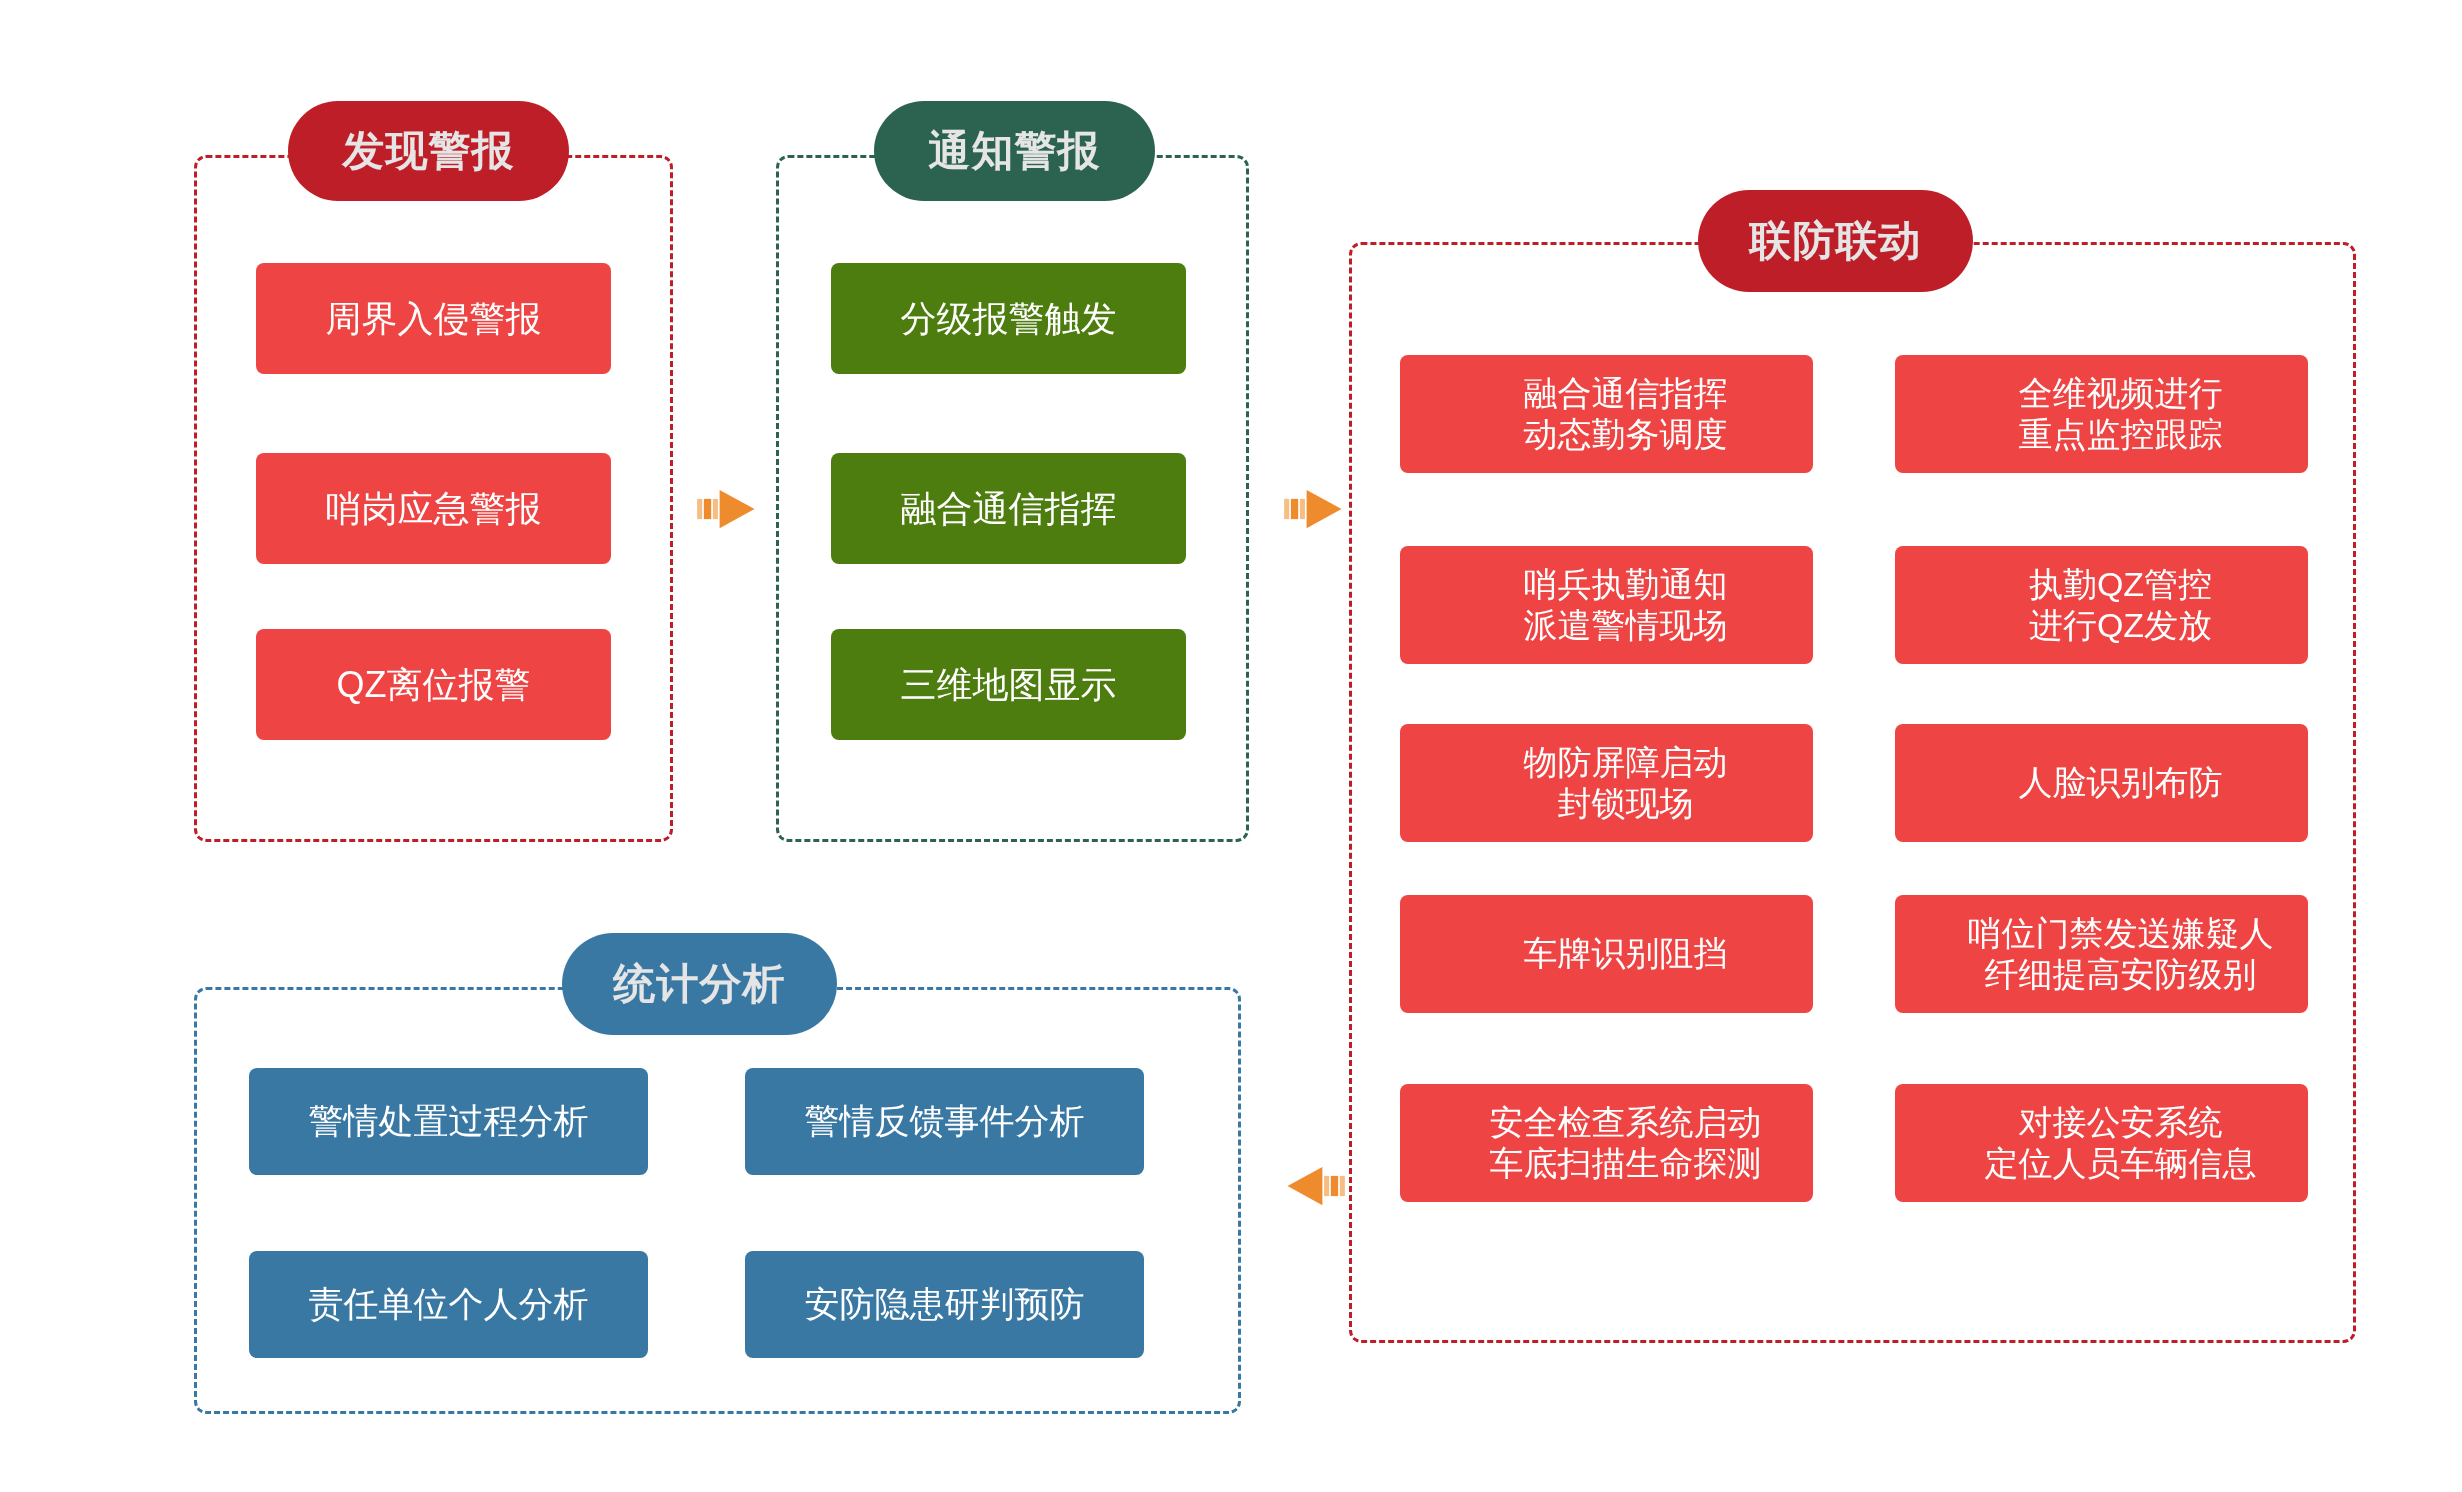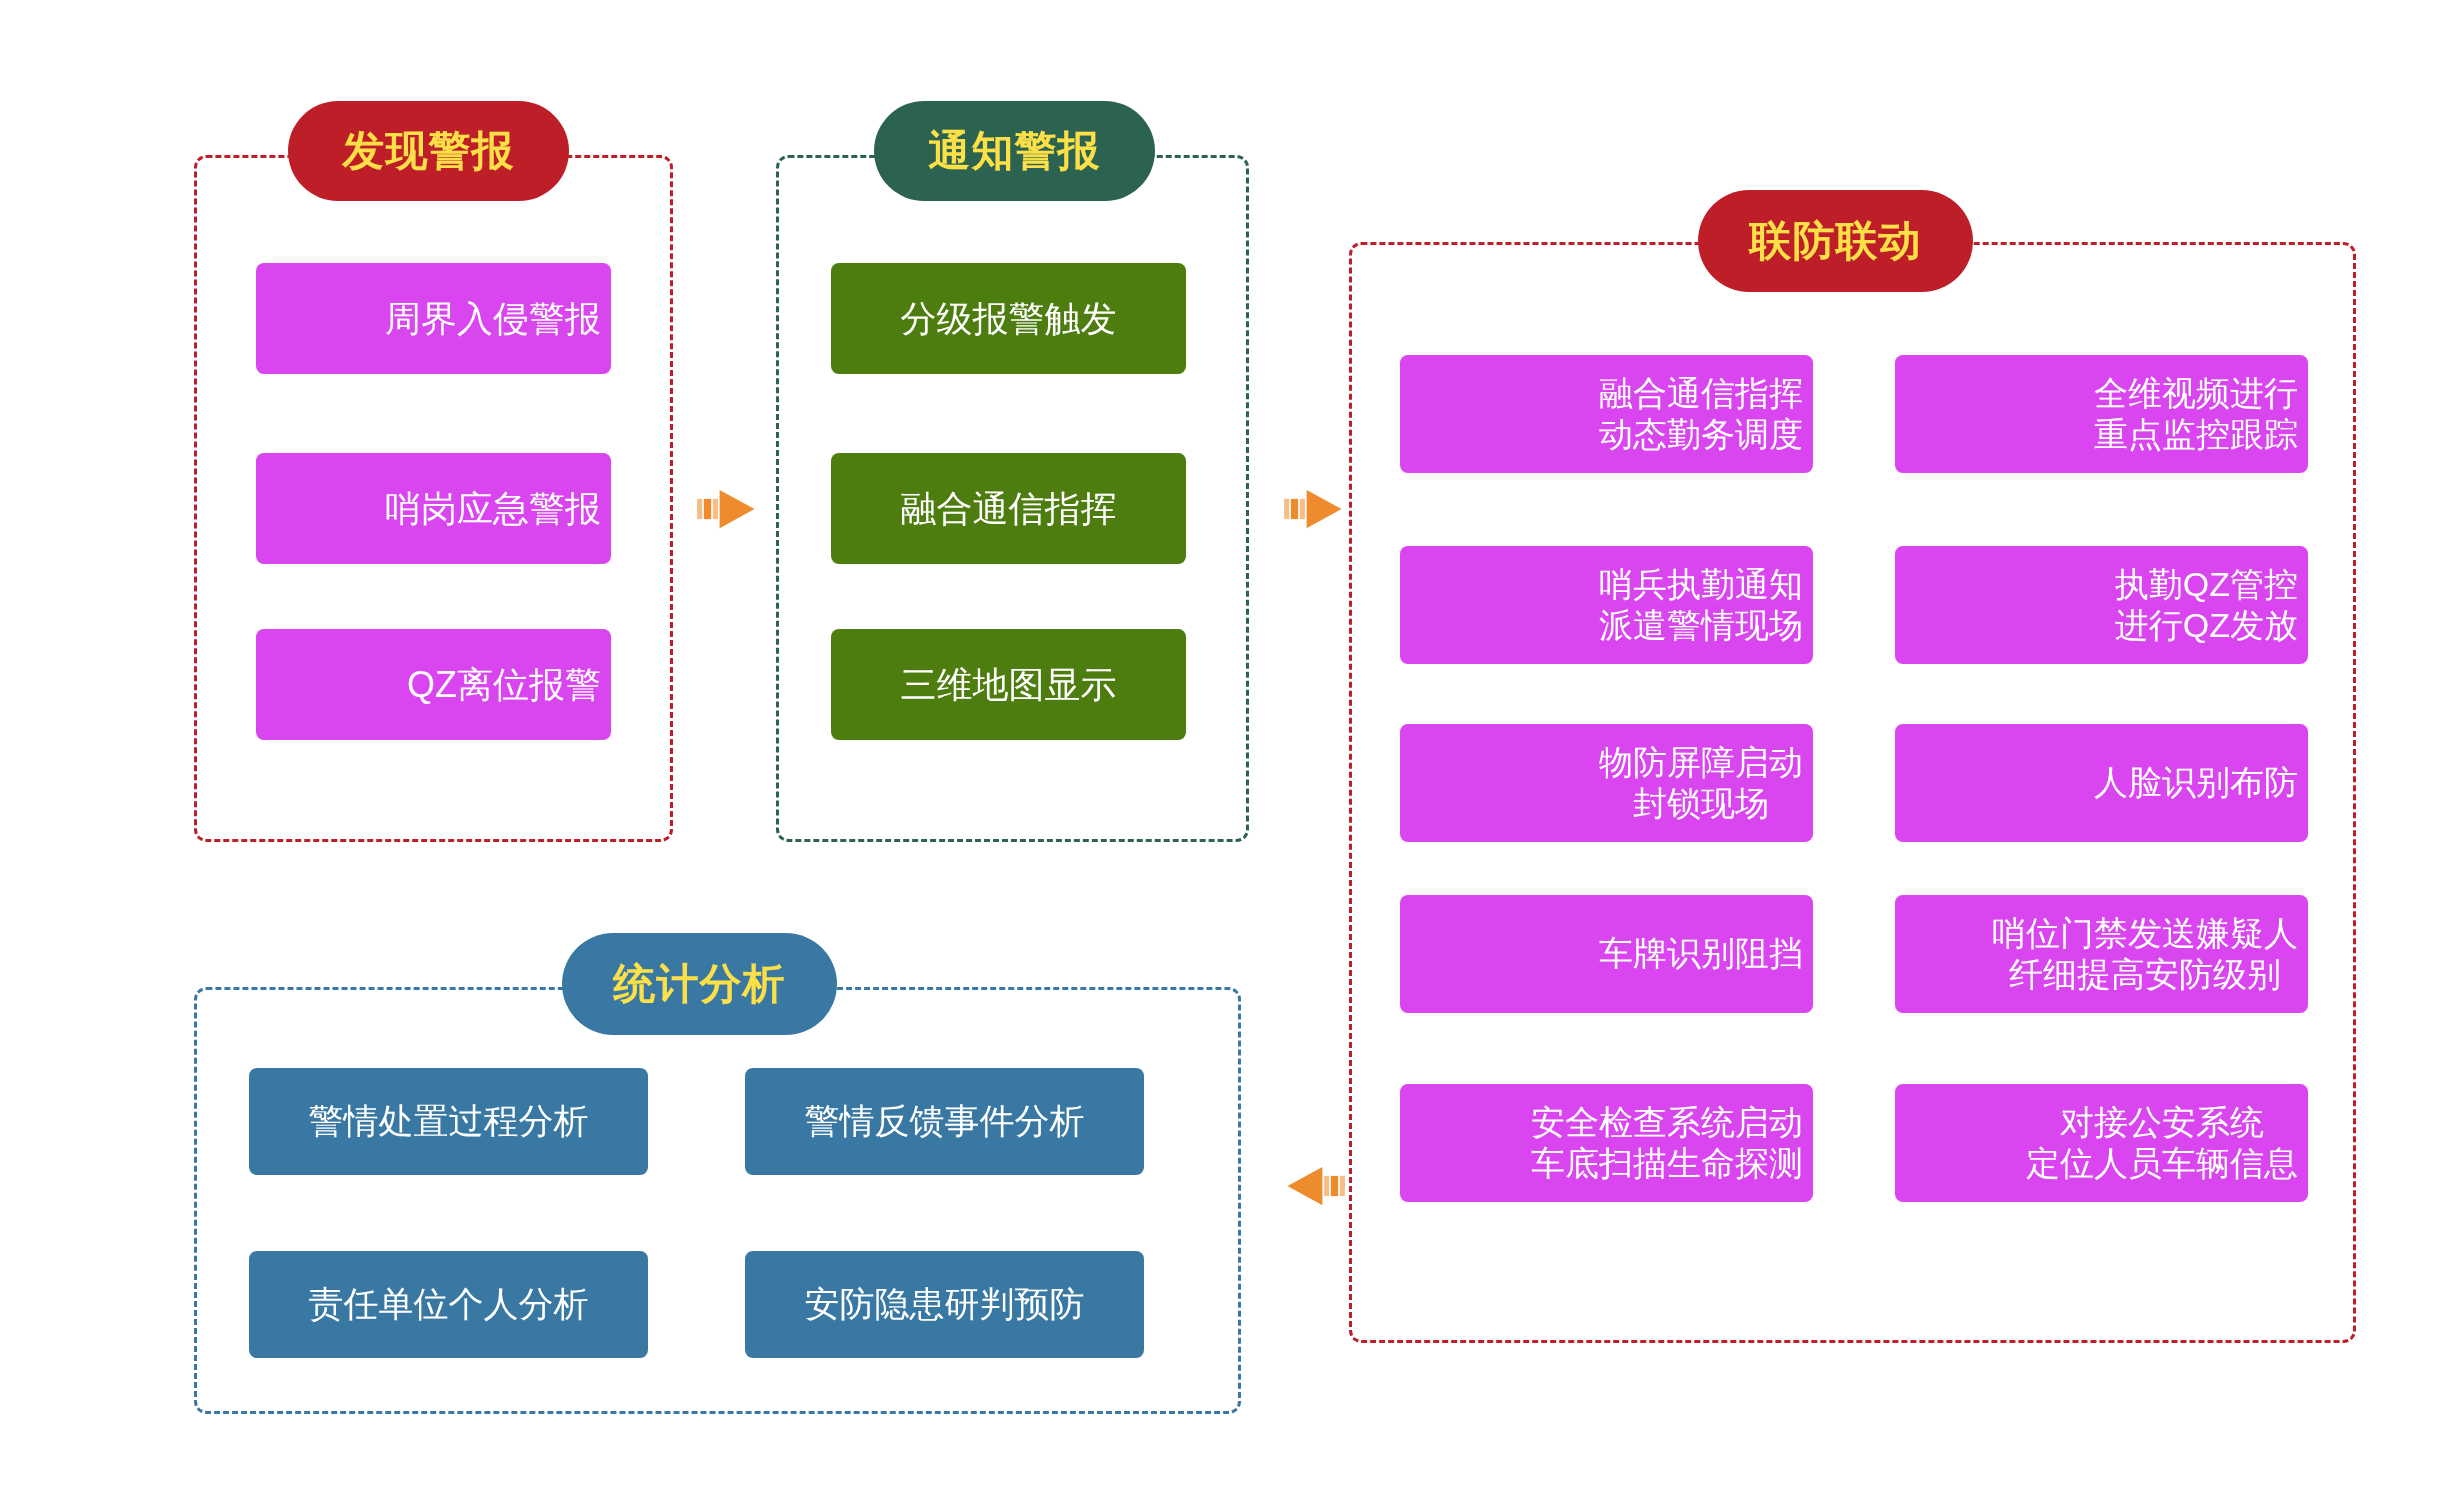--- a/index.html
+++ b/index.html
@@ -18,40 +18,40 @@
   .panel-blue{border-color:#3A78A4;}
 
   #panel-detect{left:194px;top:155px;width:479px;height:687px;}
   #panel-notify{left:776px;top:155px;width:473px;height:687px;}
   #panel-joint {left:1349px;top:242px;width:1007px;height:1101px;}
   #panel-stats {left:194px;top:987px;width:1047px;height:427px;}
 
   
   .pill{
     position:absolute;display:flex;align-items:center;justify-content:center;
-    color:#fde047;font-weight:bold;letter-spacing:1.1px;
+    color:#e5e5e5;font-weight:bold;letter-spacing:1.1px;
     border-radius:51px;box-sizing:border-box;text-align:center;
     z-index:5;line-height:1;
   }
   .pill-red{background:#BE1E27;}
   .pill-green{background:#2C6350;}
   .pill-blue{background:#3A78A4;}
 
   #pill-detect{left:288px;top:101px;width:281px;height:100px;font-size:42px;}
   #pill-notify{left:874px;top:101px;width:281px;height:100px;font-size:42px;}
   #pill-joint {left:1698px;top:190px;width:275px;height:102px;font-size:42px;}
   #pill-stats {left:562px;top:933px;width:275px;height:102px;font-size:42px;}
 
   
   .box{
     position:absolute;display:flex;align-items:center;justify-content:center;
     color:#ffffff;border-radius:7.9px;box-sizing:border-box;text-align:center;
     padding:0 10px;line-height:1.22;z-index:3;
   }
-  .box-red{background:#d946ef;justify-content:flex-end;}
+  .box-red{background:#ef4444;}
   .box-green{background:#4d7c0f;}
   .box-blue{background:#3A78A4;}
 
   
   .col-item{width:355px;height:111px;font-size:36px;}
   #d-item-0{left:256px;top:263px;}
   #d-item-1{left:256px;top:453px;}
   #d-item-2{left:256px;top:629px;}
 
   #n-item-0{left:831px;top:263px;}

